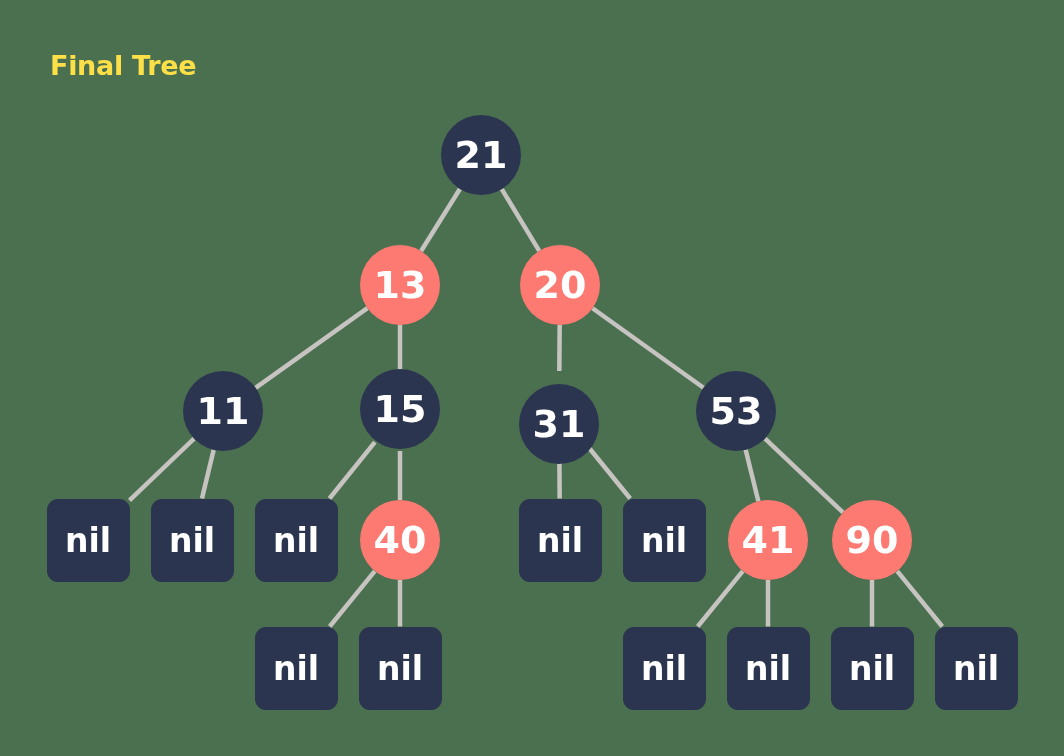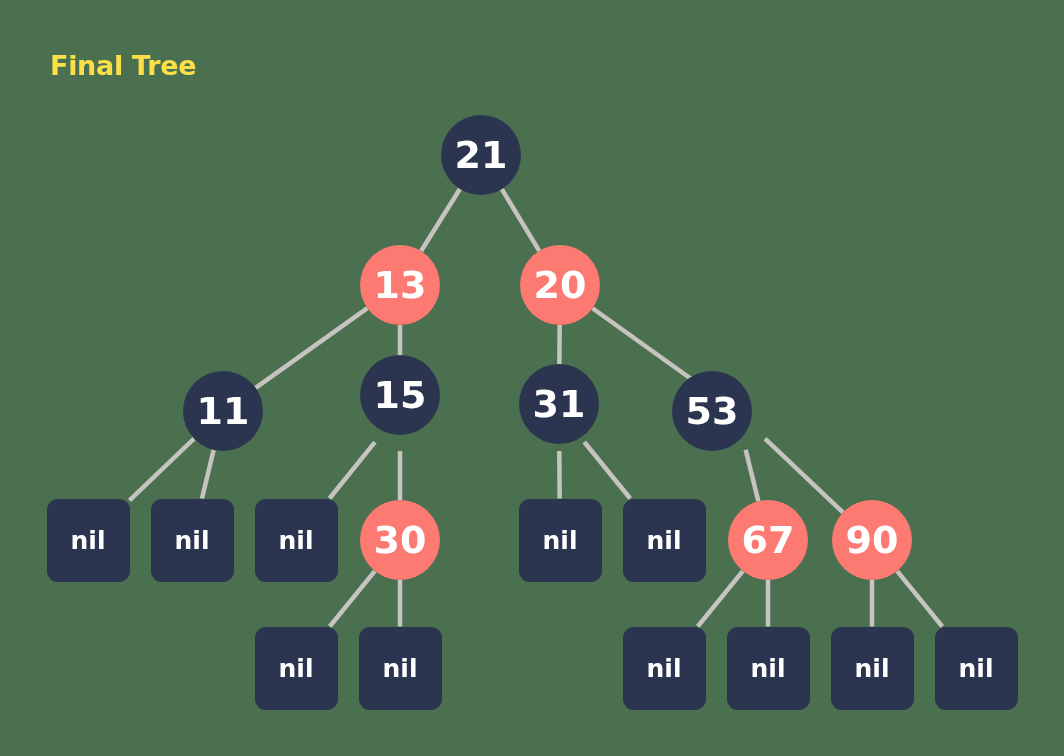--- a/index.html
+++ b/index.html
@@ -50,21 +50,21 @@
   }
   .node.circle {
     border-radius: 50%;
     font-size: 38px;
   }
   .node.circle.black { background: #2c3550; }
   .node.circle.red   { background: #fc7a72; }
   .node.nil {
     background: #2c3550;
     border-radius: 11px;
-    font-size: 25px;
+    font-size: 33px;
   }
 </style>
 </head>
 <body>
 
 <div id="stage">
 
   <div id="title">Final Tree</div>
 
   <svg id="edges" viewBox="0 0 1064 756" width="1064" height="756">
@@ -88,25 +88,25 @@
       <line x1="768" y1="580" x2="768" y2="626.5" stroke="#c6c3c0" stroke-width="4.5" stroke-linecap="butt"></line>
       <line x1="872" y1="580" x2="872" y2="626.5" stroke="#c6c3c0" stroke-width="4.5" stroke-linecap="butt"></line>
       <line x1="897.2237050037786" y1="571.0445600046506" x2="942.28125" y2="626.5" stroke="#c6c3c0" stroke-width="4.5" stroke-linecap="butt"></line>
     </svg>
 
   <div id="nodes-layer">
       <div class="node circle black" style="left: 441px; top: 115px; width: 80px; height: 80px;">21</div>
       <div class="node circle red" style="left: 360px; top: 245px; width: 80px; height: 80px; text-align: center;">13</div>
       <div class="node circle red" style="left: 520px; top: 245px; width: 80px; height: 80px;">20</div>
       <div class="node circle black" style="left: 183px; top: 371px; width: 80px; height: 80px;">11</div>
-      <div class="node circle black" style="left: 360px; top: 355px; width: 80px; height: 80px;">15</div>
-      <div class="node circle black" style="left: 519px; top: 364px; width: 80px; height: 80px;">31</div>
-      <div class="node circle black" style="left: 672px; top: 371px; width: 80px; height: 80px; text-align: center;">53</div>
-      <div class="node circle red" style="left: 360px; top: 500px; width: 80px; height: 80px;">30</div>
-      <div class="node circle red" style="left: 728px; top: 500px; width: 80px; height: 80px;">67</div>
+      <div class="node circle black" style="left: 360px; top: 369px; width: 80px; height: 80px;">15</div>
+      <div class="node circle black" style="left: 519px; top: 384px; width: 80px; height: 80px;">31</div>
+      <div class="node circle black" style="left: 696px; top: 371px; width: 80px; height: 80px; text-align: center;">53</div>
+      <div class="node circle red" style="left: 360px; top: 500px; width: 80px; height: 80px;">40</div>
+      <div class="node circle red" style="left: 728px; top: 500px; width: 80px; height: 80px;">41</div>
       <div class="node circle red" style="left: 832px; top: 500px; width: 80px; height: 80px;">90</div>
       <div class="node nil" style="left: 46.5px; top: 498.5px; width: 83px; height: 83px;">nil</div>
       <div class="node nil" style="left: 150.5px; top: 498.5px; width: 83px; height: 83px;">nil</div>
       <div class="node nil" style="left: 254.5px; top: 498.5px; width: 83px; height: 83px;">nil</div>
       <div class="node nil" style="left: 518.5px; top: 498.5px; width: 83px; height: 83px;">nil</div>
       <div class="node nil" style="left: 622.5px; top: 498.5px; width: 83px; height: 83px;">nil</div>
       <div class="node nil" style="left: 254.5px; top: 626.5px; width: 83px; height: 83px;">nil</div>
       <div class="node nil" style="left: 358.5px; top: 626.5px; width: 83px; height: 83px;">nil</div>
       <div class="node nil" style="left: 622.5px; top: 626.5px; width: 83px; height: 83px;">nil</div>
       <div class="node nil" style="left: 726.5px; top: 626.5px; width: 83px; height: 83px;">nil</div>

